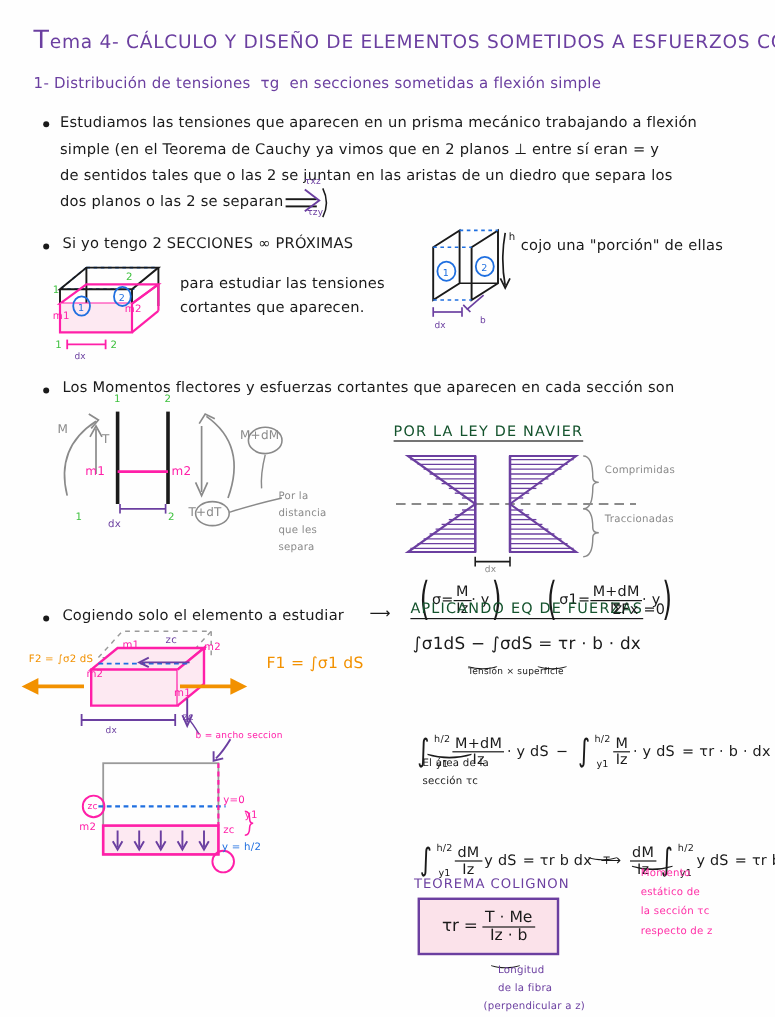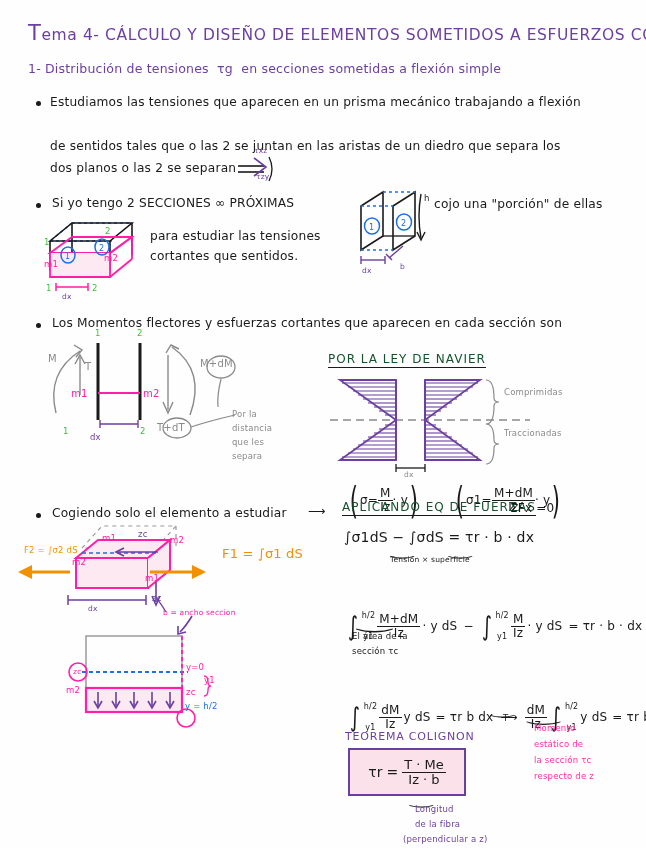--- a/index.html
+++ b/index.html
@@ -129,20 +129,21 @@
 <body>
 
 <div class="page">
 
   <div class="t title" style="left:28px; top:18px;"><span class="big">T</span><span>ema 4- CÁLCULO Y DISEÑO DE ELEMENTOS SOMETIDOS A ESFUERZOS CORTANTES</span></div>
 
   <div class="t subtitle" style="left:28px; top:60px;">1- Distribución de tensiones  τg  en secciones sometidas a flexión simple</div>
 
   <div class="bullet" style="left:36px; top:101px;"></div>
   <div class="t para" style="left:50px; top:94px;">Estudiamos las tensiones que aparecen en un prisma mecánico trabajando a flexión</div>
+  <div class="t para" style="left:50px; top:116px;">simple (en el Teorema de Cauchy ya vimos que en 2 planos ⊥ entre sí eran = y</div>
   <div class="t para" style="left:50px; top:138px;">de sentidos tales que o las 2 se juntan en las aristas de un diedro que separa los</div>
   <div class="t para" style="left:50px; top:160px;">dos planos o las 2 se separan</div>
 
   <svg style="left:236px; top:152px;" width="60" height="34">
     <line x1="2" y1="14" x2="28" y2="14" stroke="#1a1a1a" stroke-width="1.6"></line>
     <line x1="2" y1="20" x2="28" y2="20" stroke="#1a1a1a" stroke-width="1.6"></line>
     <path d="M18 6 L30 15 L18 24" fill="none" stroke="#6b3fa0" stroke-width="1.6"></path>
     <path d="M33 5 q6 12 0 24" fill="none" stroke="#1a1a1a" stroke-width="1.3"></path>
   </svg>
   <div class="t xtiny purple" style="left:254px; top:146px;">τxz</div>
@@ -181,21 +182,21 @@
   </svg>
   <div class="t tiny green" style="left:44px; top:236px;">1</div>
   <div class="t tiny green" style="left:105px; top:225px;">2</div>
   <div class="t tiny magenta" style="left:44px; top:258px;">m1</div>
   <div class="t tiny magenta" style="left:104px; top:252px;">m2</div>
   <div class="t tiny green" style="left:46px; top:282px;">1</div>
   <div class="t tiny green" style="left:92px; top:282px;">2</div>
   <div class="t xtiny purple" style="left:62px; top:292px;">dx</div>
 
   <div class="t para" style="left:150px; top:228px;">para estudiar las tensiones</div>
-  <div class="t para" style="left:150px; top:248px;">cortantes que sentidos.</div>
+  <div class="t para" style="left:150px; top:248px;">cortantes que aparecen.</div>
 
   <svg style="left:355px; top:188px;" width="130" height="95">
     <path d="M6 18 L28 4 L28 48 L6 62 Z" fill="none" stroke="#1a1a1a" stroke-width="1.6"></path>
     <path d="M38 18 L60 4 L60 48 L38 62 Z" fill="none" stroke="#1a1a1a" stroke-width="1.6"></path>
     <line x1="28" y1="4" x2="60" y2="4" stroke="#1f6fe0" stroke-width="1.3" stroke-dasharray="3,3"></line>
     <line x1="6" y1="18" x2="38" y2="18" stroke="#1f6fe0" stroke-width="1.3" stroke-dasharray="3,3"></line>
     <line x1="6" y1="62" x2="38" y2="62" stroke="#1f6fe0" stroke-width="1.3" stroke-dasharray="3,3"></line>
     <line x1="28" y1="48" x2="60" y2="48" stroke="#1a1a1a" stroke-width="1.3"></line>
 
     <ellipse cx="17" cy="38" rx="7.5" ry="8" fill="none" stroke="#1f6fe0" stroke-width="1.5"></ellipse>

